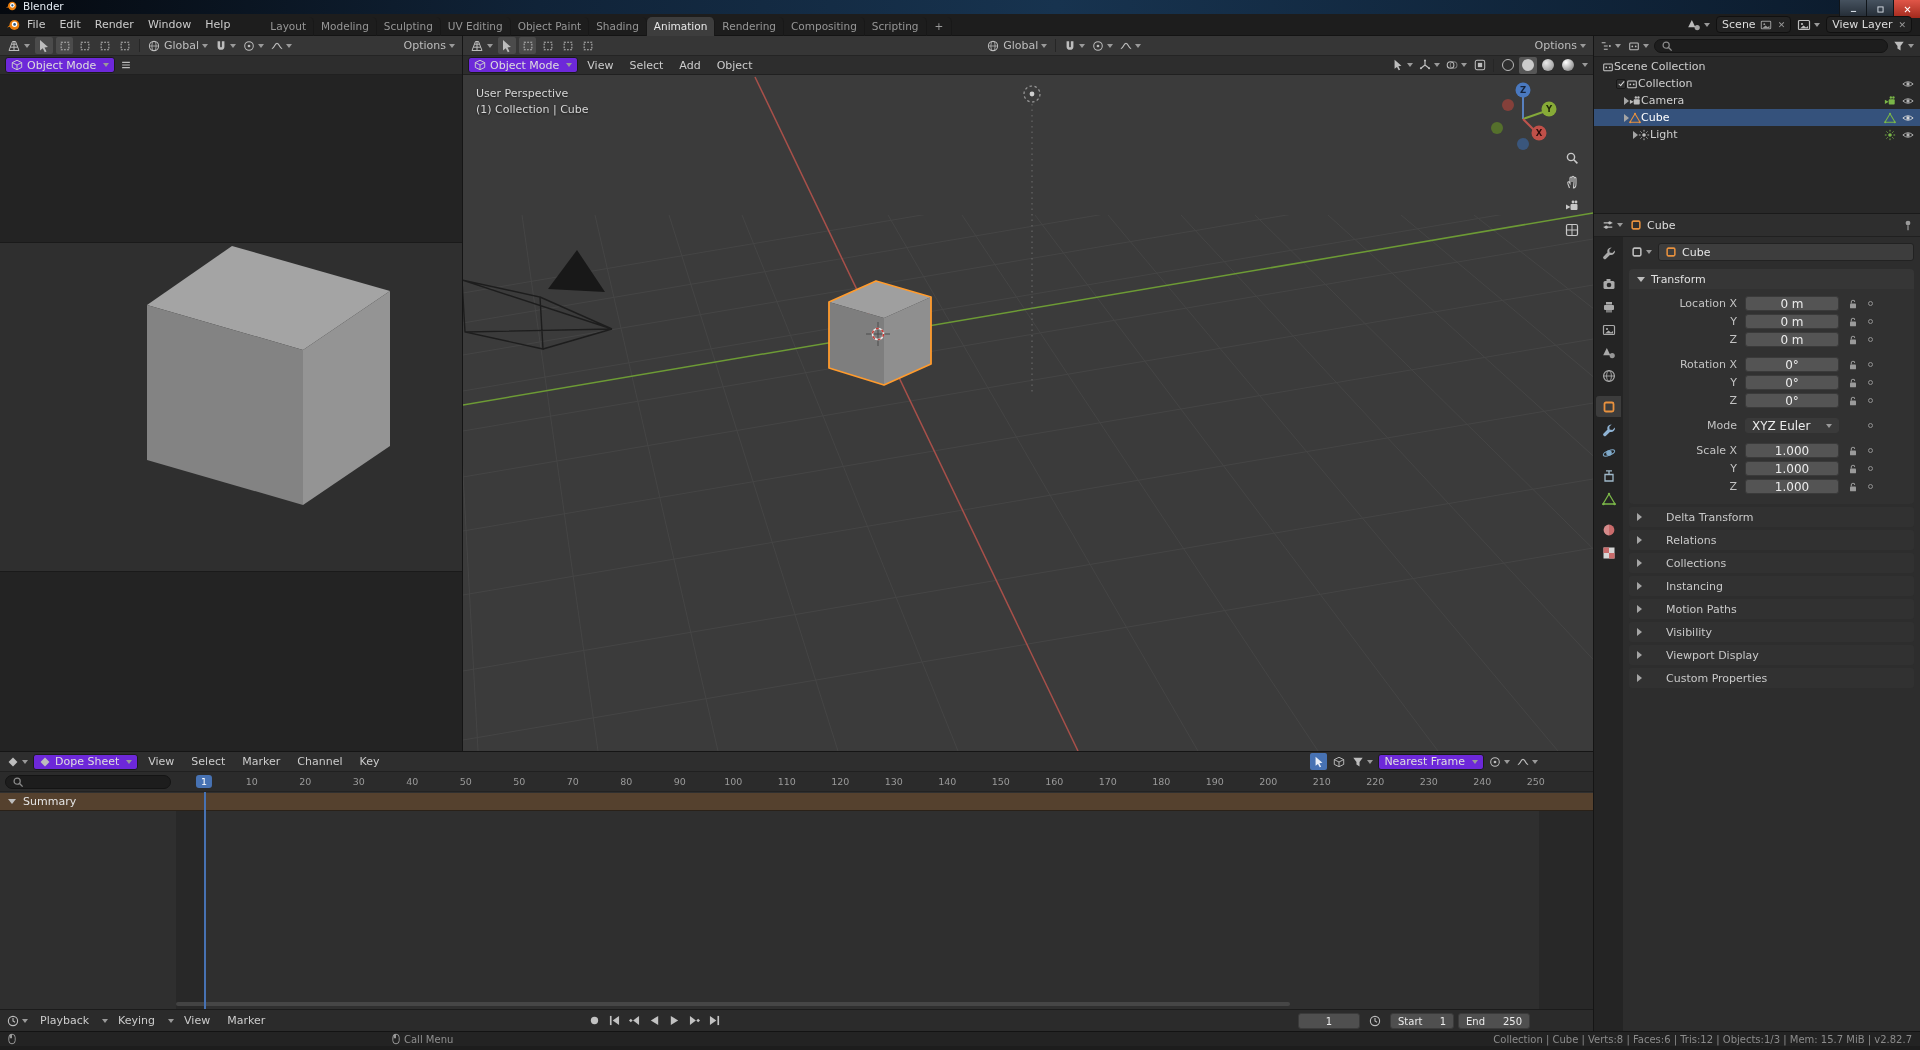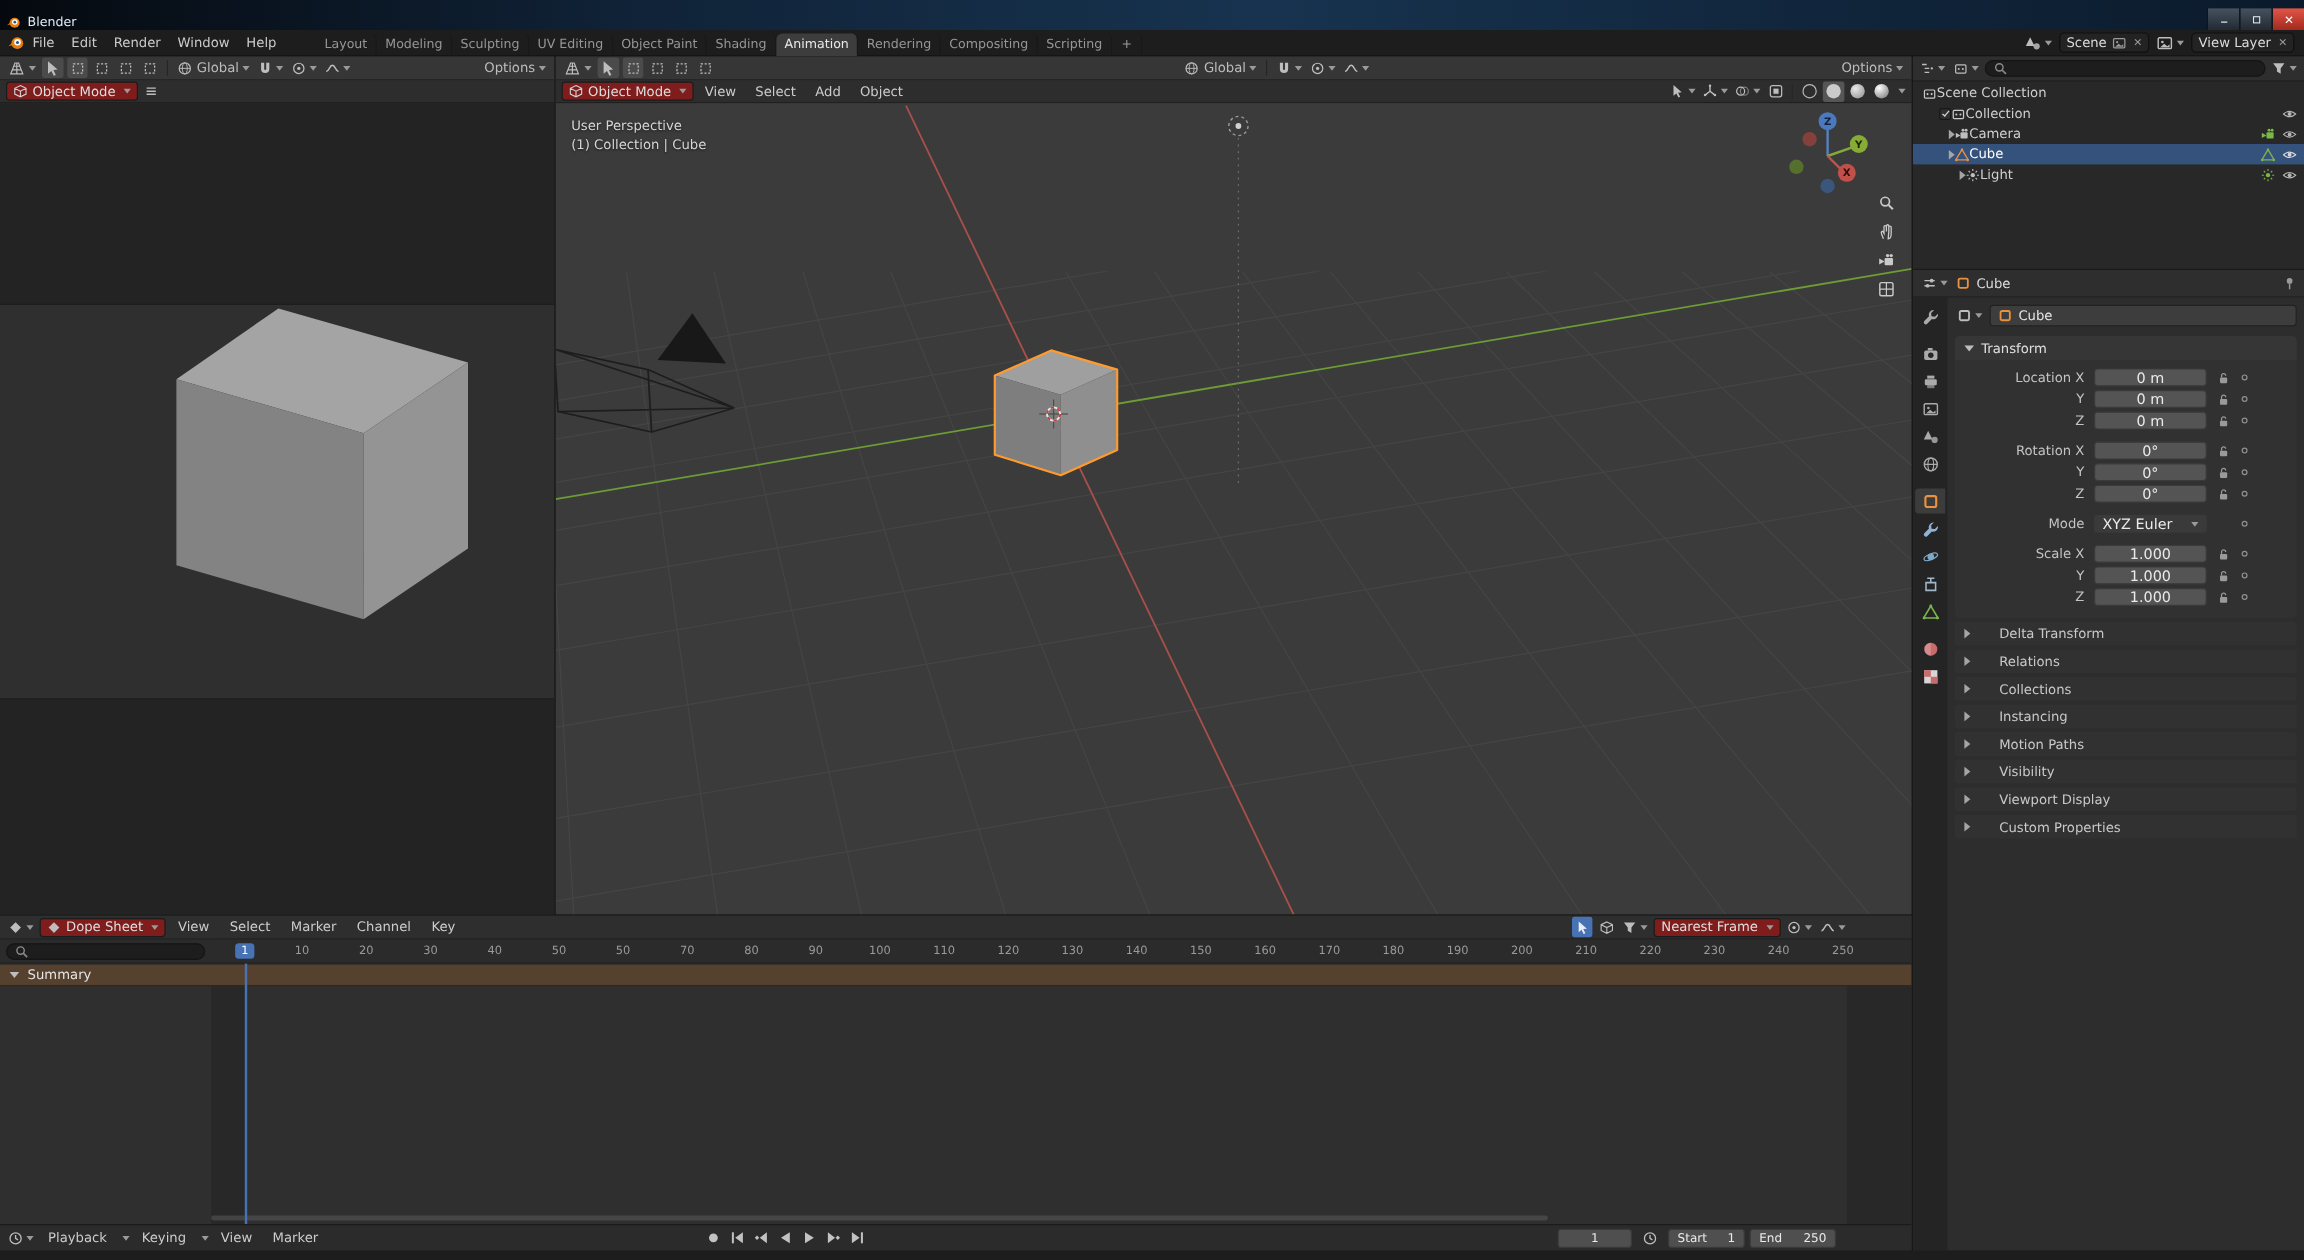--- a/index.html
+++ b/index.html
@@ -7,21 +7,21 @@
   font-family:"DejaVu Sans","Liberation Sans",sans-serif;color:#c6c6c6;font-size:11px}
 .app{position:relative;width:1920px;height:1050px;user-select:none}
 .nowrap,.menu,.tab,.lbl{white-space:nowrap}
 svg{display:block}
 .ic{width:14px;height:14px;flex:none}
 .ic12{width:12px;height:12px;flex:none}
 .chev{width:0;height:0;border-left:3px solid transparent;border-right:3px solid transparent;border-top:4px solid #9a9a9a;margin-left:3px;flex:none}
 .tri-d{width:0;height:0;border-left:4px solid transparent;border-right:4px solid transparent;border-top:5px solid #bdbdbd;flex:none}
 .tri-r{width:0;height:0;border-top:4px solid transparent;border-bottom:4px solid transparent;border-left:5px solid #a5a5a5;flex:none}
 
-.titlebar{height:25px;display:flex;align-items:flex-end;gap:6px;padding:0 0 0 5px;color:#e3eaf2;font-size:10.5px;
+.titlebar{height:14px;display:flex;align-items:flex-start;gap:6px;padding:0 0 0 5px;color:#e3eaf2;font-size:10.5px;
   background:linear-gradient(90deg,#05090f 0%,#102338 28%,#17334f 55%,#0b1a2b 100%)}
 .win-controls{margin-left:auto;display:flex;height:18px}
 .win-btn{width:27px;display:flex;align-items:center;justify-content:center;background:linear-gradient(#46525f,#222a33);border-left:1px solid #10151a;color:#dfe5ec}
 .win-btn svg{width:9px;height:9px}
 .win-btn.close{background:linear-gradient(#e05648,#a32a1d);color:#fff}
 
 .topbar{height:22px;background:#1d1d1d;display:flex;align-items:center;padding:0 6px;border-bottom:1px solid #141414}
 .menu{padding:2px 7px;color:#cccccc;border-radius:3px}
 .tabs{display:flex;align-items:flex-end;height:22px;margin-left:26px}
 .tab{padding:3px 7px 4px;font-size:10.5px;color:#969696;border-right:1px solid #181818;border-radius:5px 5px 0 0}
@@ -31,21 +31,21 @@
 .idfield{display:flex;align-items:center;gap:4px;background:#232323;border:1px solid #101010;border-radius:4px;height:17px;padding:0 5px;color:#dcdcdc}
 .idfield .xb{color:#9a9a9a;font-size:9px;margin-left:2px}
 .btn{display:inline-flex;align-items:center;justify-content:center;height:17px;min-width:17px;padding:0 2px;border-radius:2px;color:#bdbdbd;flex:none}
 .btn.pressed{background:#4b4b4b}
 .btn.blue{background:#4772b3;color:#e8eef8}
 
 .workspace{position:relative;height:995px;background:#151515}
 .editor{position:absolute;background:#2d2d2d;overflow:hidden}
 .thdr{position:absolute;left:0;right:0;top:0;height:20px;background:#363636;border-bottom:1px solid #242424;display:flex;align-items:center;gap:3px;padding:0 5px}
 .vhdr{position:absolute;left:0;right:0;top:20px;height:19px;background:#2d2d2d;border-bottom:1px solid #202020;display:flex;align-items:center;gap:2px;padding:0 5px}
-.drop{display:inline-flex;align-items:center;gap:4px;background:#7f1d1d;border:1px solid #1b1b1b;border-radius:3px;height:16px;padding:0 5px;color:#dedede;white-space:nowrap}
+.drop{display:inline-flex;align-items:center;gap:4px;background:#6d28d9;border:1px solid #1b1b1b;border-radius:3px;height:16px;padding:0 5px;color:#dedede;white-space:nowrap}
 .sep{width:1px;height:13px;background:#262626;margin:0 3px;flex:none}
 .spacer{flex:1}
 .vp-left{left:0;top:0;width:462px;height:715px}
 .vp-main{left:463px;top:0;width:1130px;height:715px}
 .vpl-content{position:absolute;left:0;right:0;top:39px;bottom:0;background:#232323}
 .vpm-content{position:absolute;left:0;right:0;top:39px;bottom:0;background:#3b3b3b}
 .vp-overlay{position:absolute;left:13px;color:#d6d6d6;font-size:11px;text-shadow:0 1px 2px rgba(0,0,0,.55)}
 .vp-navbtns{position:absolute;right:12px;top:74px;display:flex;flex-direction:column;gap:7px}
 .vp-navbtns .btn{color:#c9c9c9}
 .shade-dot{width:12px;height:12px;border-radius:50%;flex:none}
@@ -1183,13 +1183,25 @@
           <span>1</span>
         </span>
         <span class="tl-field se tl-end">
           <span>End</span>
           <span>250</span>
         </span>
       </div>
     </div>
   </div>
 
+  <div class="statusbar">
+    <svg class="mouseic">
+        <use href="#s-mouse"></use>
+      </svg>
+    <span class="sb-hint" style="margin-left:370px">
+      <svg class="mouseic">
+          <use href="#s-mouse"></use>
+        </svg>
+      <span>Call Menu</span>
+    </span>
+    <span class="sb-right">Collection | Cube | Verts:8 | Faces:6 | Tris:12 | Objects:1/3 | Mem: 15.7 MiB | v2.82.7</span>
+  </div>
 </div>
 
 </body></html>

